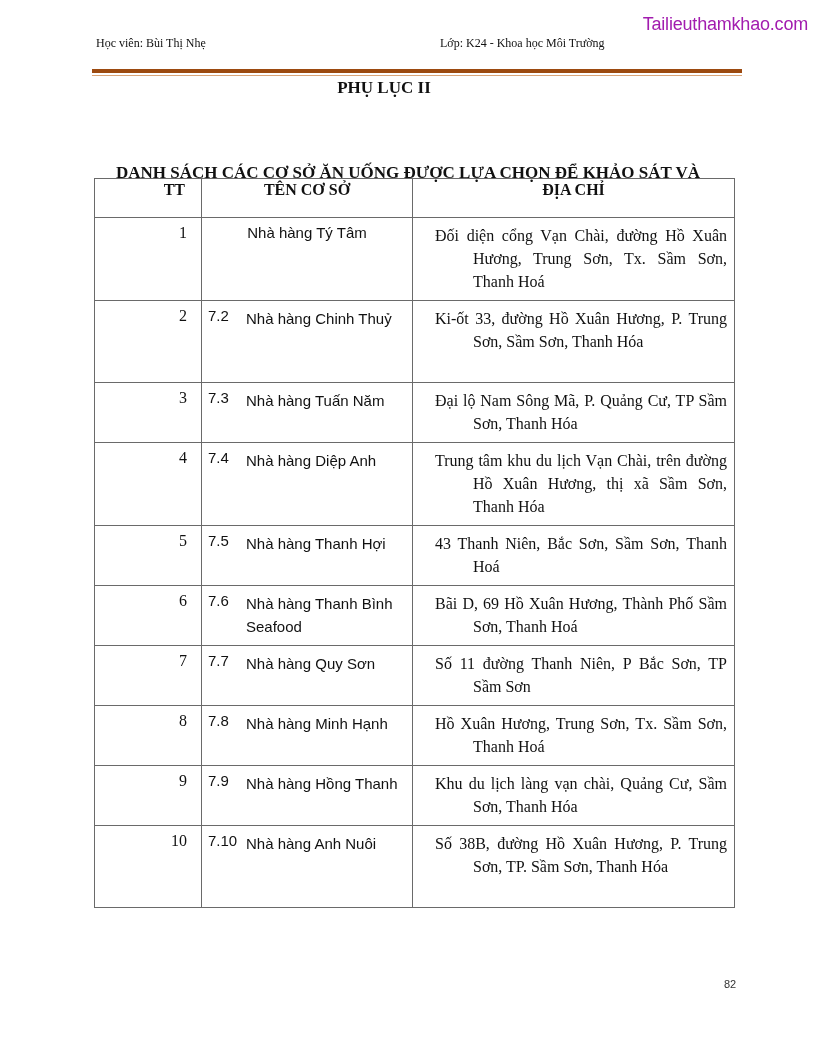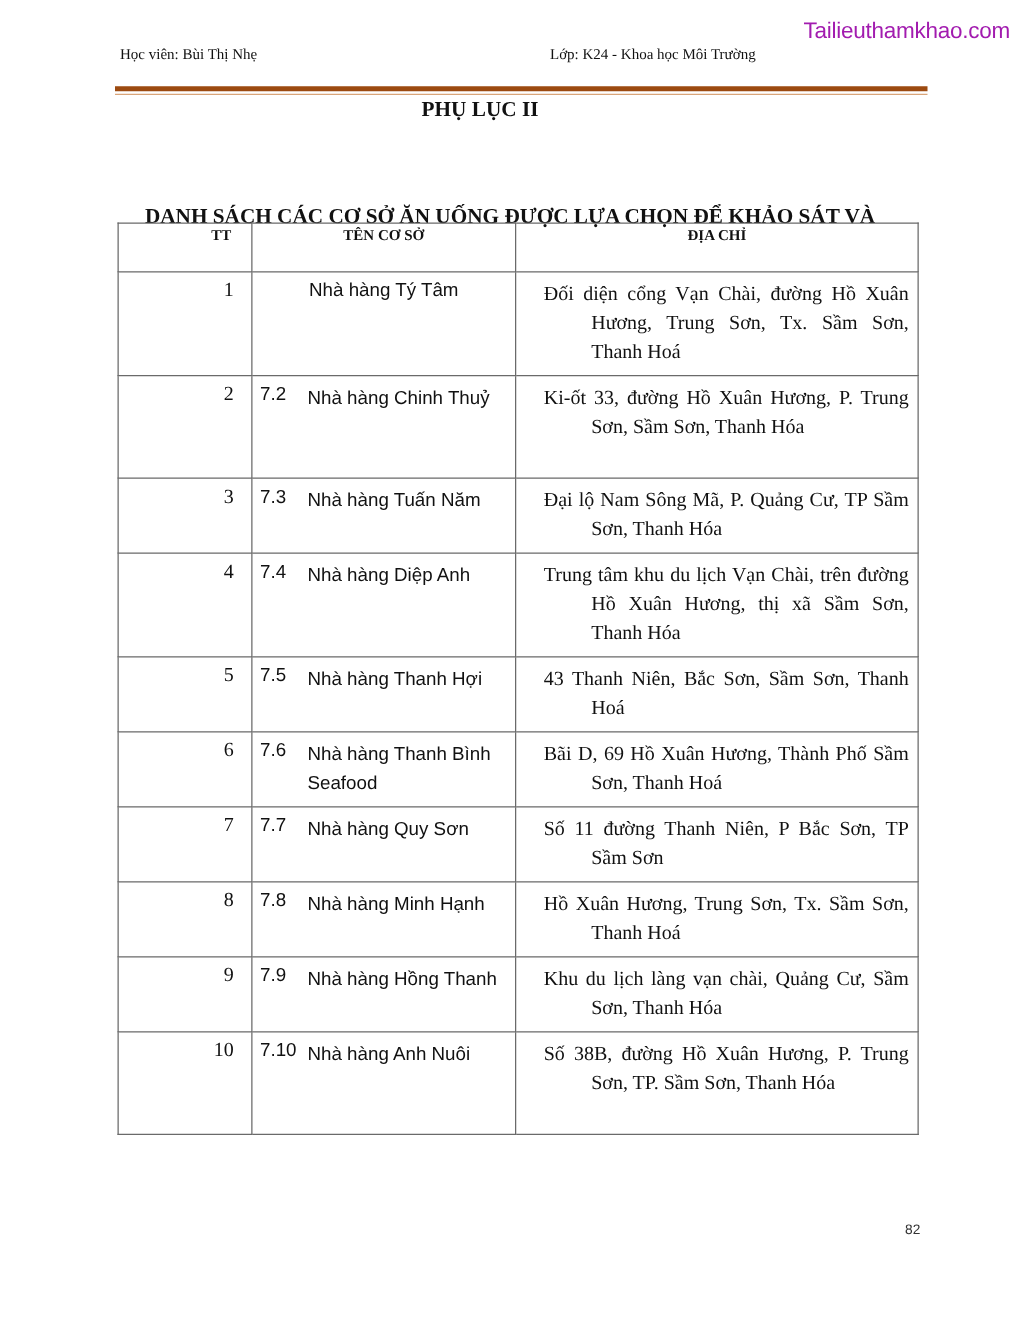--- a/index.html
+++ b/index.html
@@ -11,21 +11,21 @@
   .page-header .left { position: absolute; left: 0; top: 0; }
   .page-header .right { position: absolute; left: 344px; top: 0; }
   .rule-thick { position: absolute; top: 69px; left: 92px; width: 650px; height: 4px; background: #9c4a10; }
   .rule-thin { position: absolute; top: 75px; left: 92px; width: 650px; height: 1px; background: #d9a57a; }
 
   .appendix-title { position: absolute; top: 78px; left: 0; width: 768px; text-align: center; font-weight: bold; font-size: 17px; }
   .list-title { position: absolute; top: 117px; left: 60px; width: 696px; text-align: center; font-weight: bold; font-size: 17px; line-height: 21px; margin-top: 45px; }
 
   table.facility-table { position: absolute; top: 178px; left: 94px; width: 641px; border-collapse: collapse; font-size: 16px; }
   table.facility-table td, table.facility-table th { border: 1px solid #6a6a6a; vertical-align: top; padding: 0; }
-  table.facility-table th { height: 36px; font-weight: bold; font-size: 12px; padding-top: 2px; }
+  table.facility-table th { height: 36px; font-weight: bold; font-size: 16px; padding-top: 2px; }
   th.col-tt { width: 90px; text-align: right; padding-right: 16px !important; }
   th.col-name { width: 210px; text-align: center; margin-top: 16px; }
   th.col-addr { text-align: center; }
 
   td.tt { text-align: right; padding: 6px 14px 0 0 !important; }
   td.name { padding: 6px 0 0 6px !important; font-family: Liberation Sans, sans-serif; font-size: 15px; }
   td.name .num { display: inline-block; width: 38px; vertical-align: top; }
   td.name .nm { display: inline-block; width: 160px; vertical-align: top; line-height: 23px; }
   td.name.center { text-align: center; padding-left: 0 !important; }
   td.addr { padding: 6px 7px 0 60px !important; line-height: 23px; text-align: justify; text-indent: -38px; }

